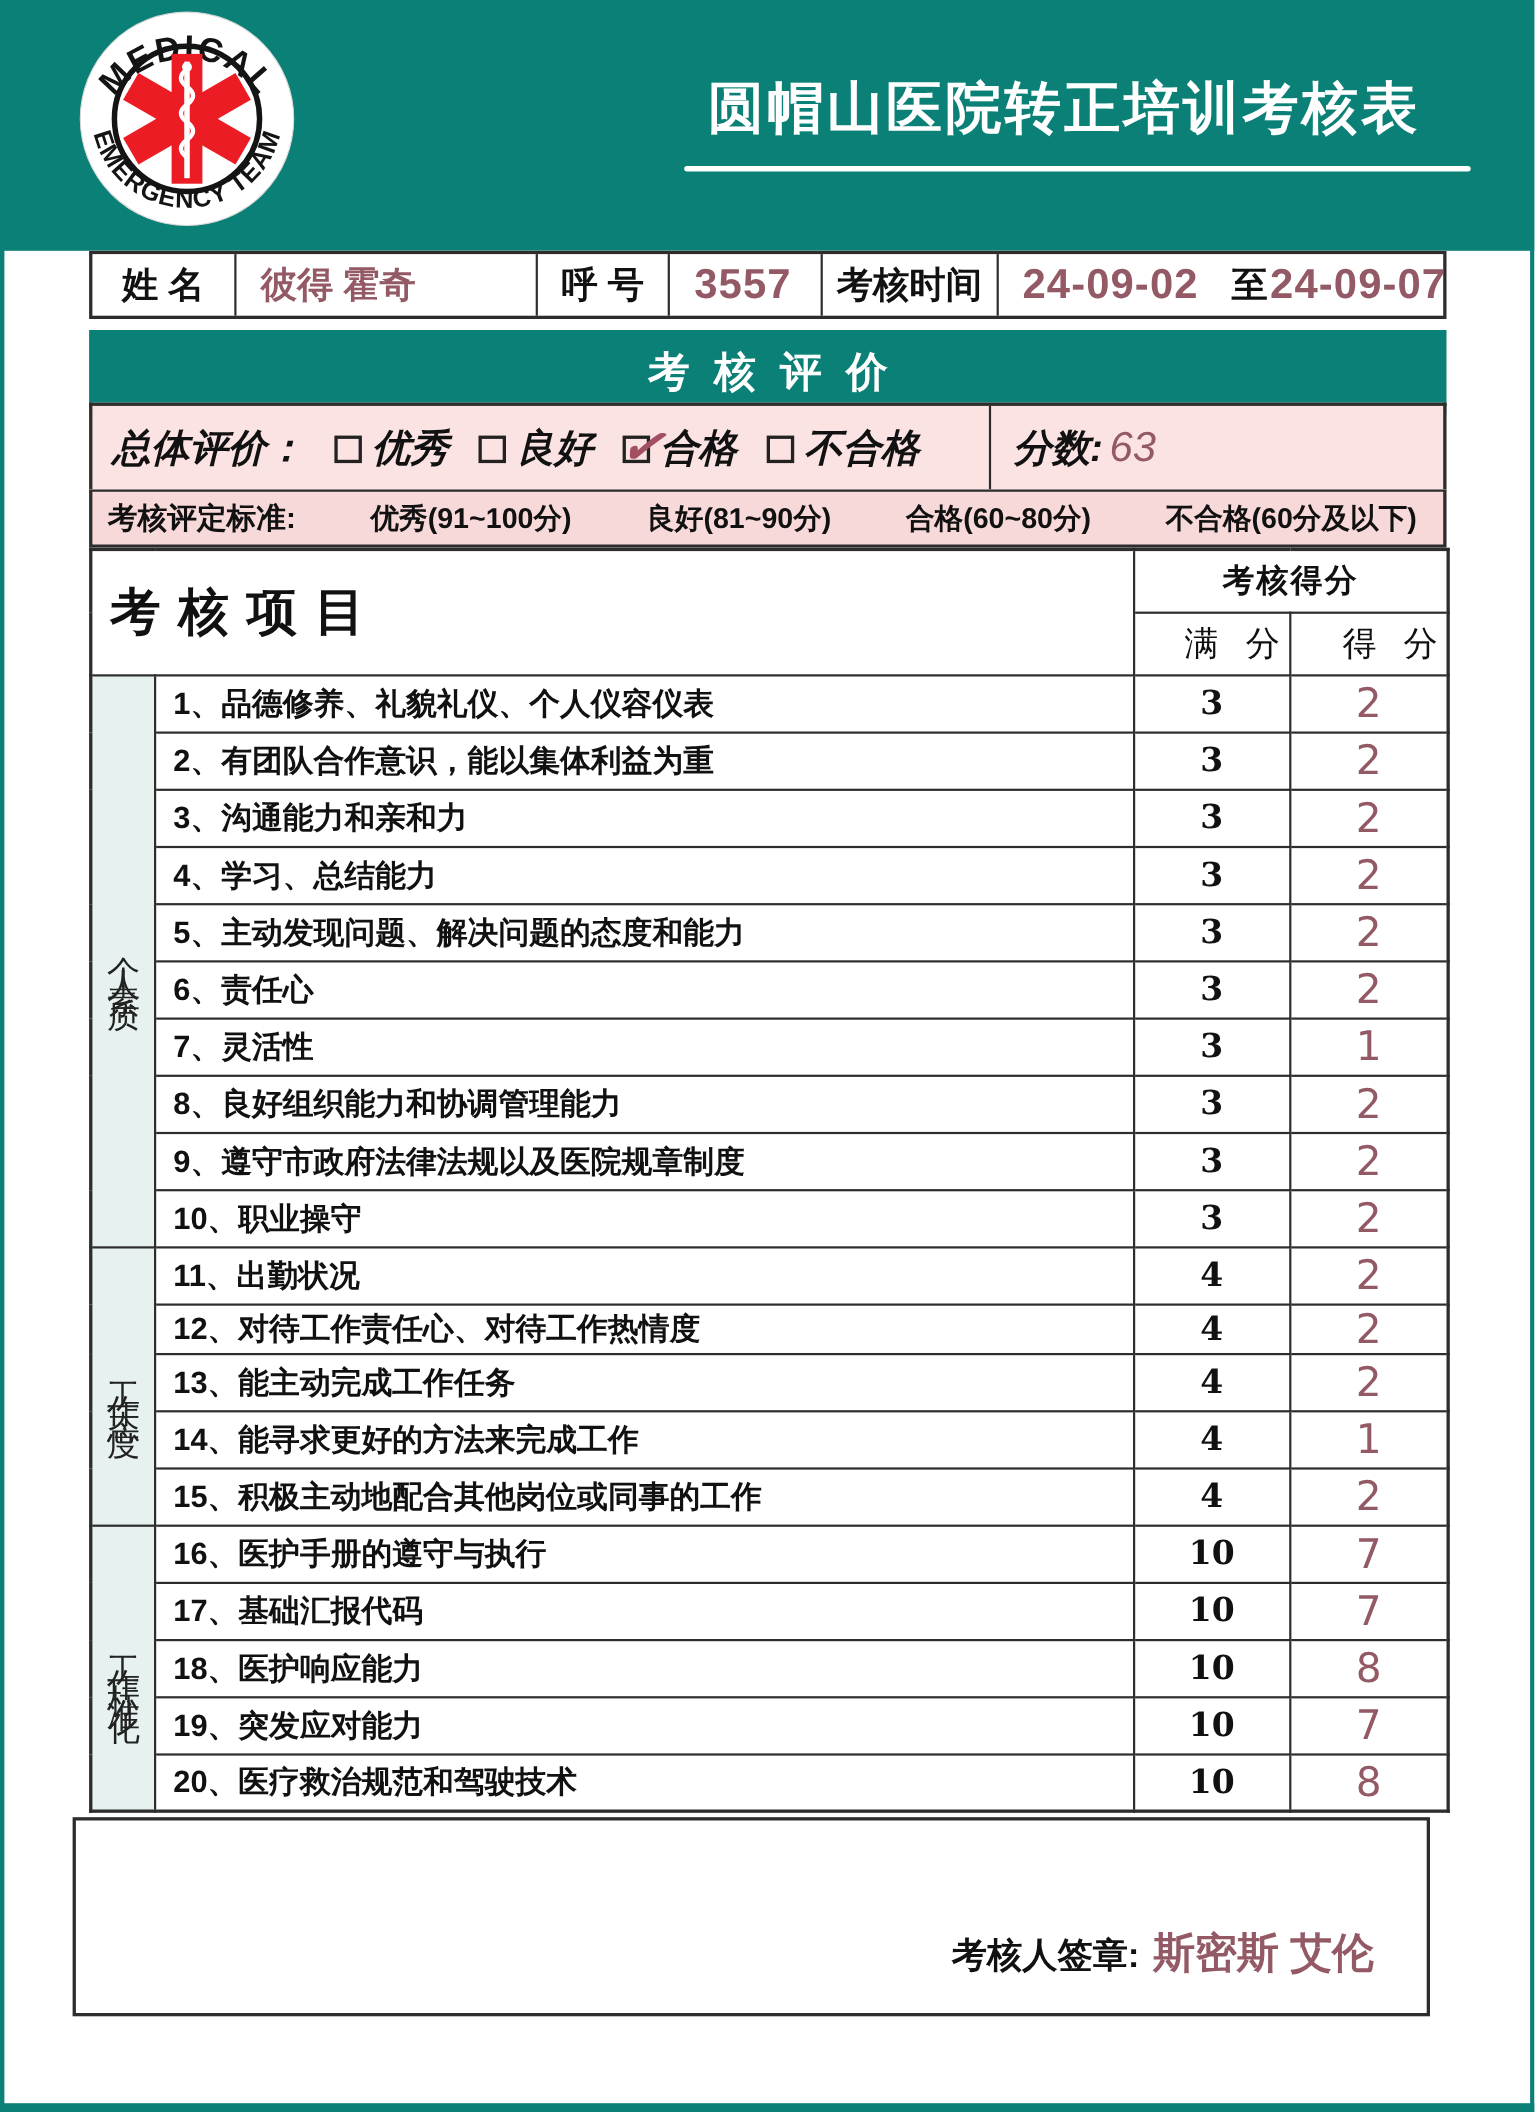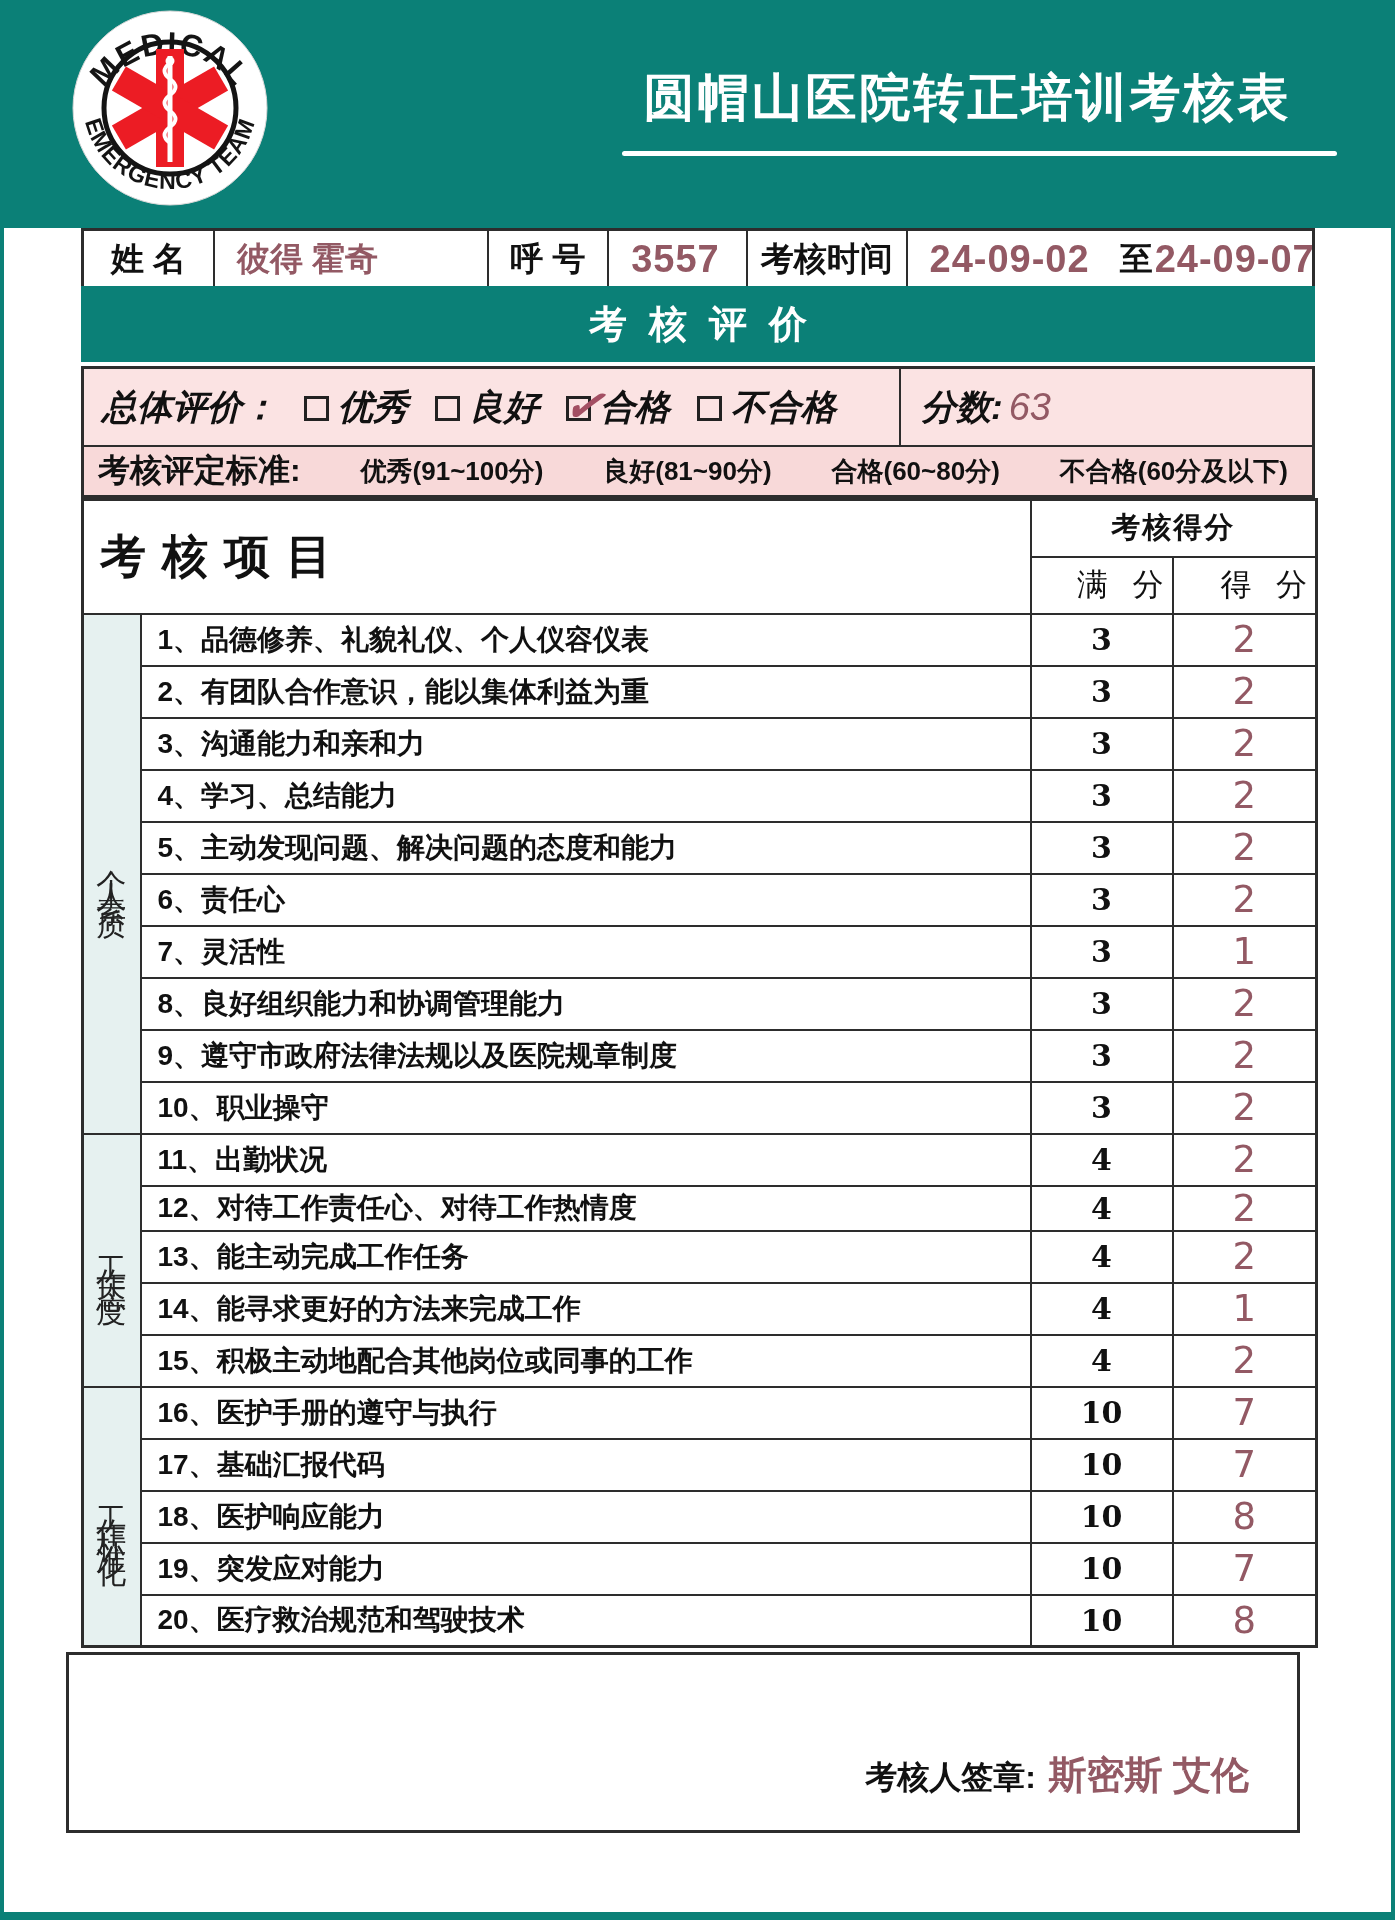--- a/index.html
+++ b/index.html
@@ -27,21 +27,21 @@
   .info-cell{display:flex; align-items:center; justify-content:center;
     font-size:33px; font-weight:bold; border-left:2px solid var(--border); white-space:nowrap;}
   .info-cell.first{border-left:none;}
   .info-cell.value{justify-content:flex-start; padding-left:22px; color:var(--maroon);}
   .w-name-label{width:10.5%;} .w-name{width:22.3%;} .w-call-label{width:9.8%;}
   .w-call{width:11.3%;} .w-time-label{width:13.0%;} .w-dates{width:33.1%;}
   .num-val{font-size:38px; letter-spacing:1px;}
   .to-word{color:#111; margin:0 2px 0 30px;}
 
   
-  .section-band{position:absolute; left:81px; top:286px; width:1234px; height:76px;
+  .section-band{position:absolute; left:81px; top:300px; width:1234px; height:76px;
     background:var(--teal); color:#fff; display:flex; align-items:center; justify-content:center;
     font-size:38px; font-weight:bold; letter-spacing:22px; text-indent:22px;}
 
   
   .overall-row{position:absolute; left:81px; top:366px; width:1234px; height:79px;
     display:flex; background:var(--pink); border:3px solid var(--border); border-bottom:none;font-style:italic;}
   .overall-left{flex:1; display:flex; align-items:center; padding-left:18px;}
   .overall-label{font-size:35px; font-weight:bold; white-space:nowrap;}
   .option{display:flex; align-items:center;}
   .checkbox{position:relative; width:25px; height:25px; border:3px solid #222;
@@ -51,21 +51,21 @@
   .option-label{font-size:35px; font-weight:bold; white-space:nowrap;}
   .score-cell{width:413px; border-left:2px solid var(--border); display:flex;
     align-items:center; padding-left:20px;}
   .score-label{font-size:35px; font-weight:bold;}
   .score-value{font-size:38px; color:var(--maroon); margin-left:6px;}
 
   
   .criteria-band{position:absolute; left:81px; top:445px; width:1234px; height:53px;
     background:var(--pink2); border:3px solid var(--border); border-top:2px solid var(--border);
     display:flex; align-items:center; justify-content:space-between; padding:0 24px 0 14px;}
-  .criteria-label{font-size:32px; font-weight:bold; white-space:nowrap;}
+  .criteria-label{font-size:27px; font-weight:bold; white-space:nowrap;}
   .criteria-item{font-size:26px; font-weight:600; white-space:nowrap;}
 
   
   .main-table{position:absolute; left:81px; top:498px; width:1234px;
     border-collapse:collapse; table-layout:fixed; background:#fff;}
   .main-table td{border:2px solid var(--border);}
   .main-table{border:3px solid var(--border);}
   td.items-head{font-size:46px; font-weight:bold; letter-spacing:16px; text-indent:16px;}
   td.score-head{font-size:29px; font-weight:bold; text-align:center; letter-spacing:2px;}
   td.sub-head{font-size:31px; font-weight:normal; text-align:right; letter-spacing:8px; text-indent:8px;}

